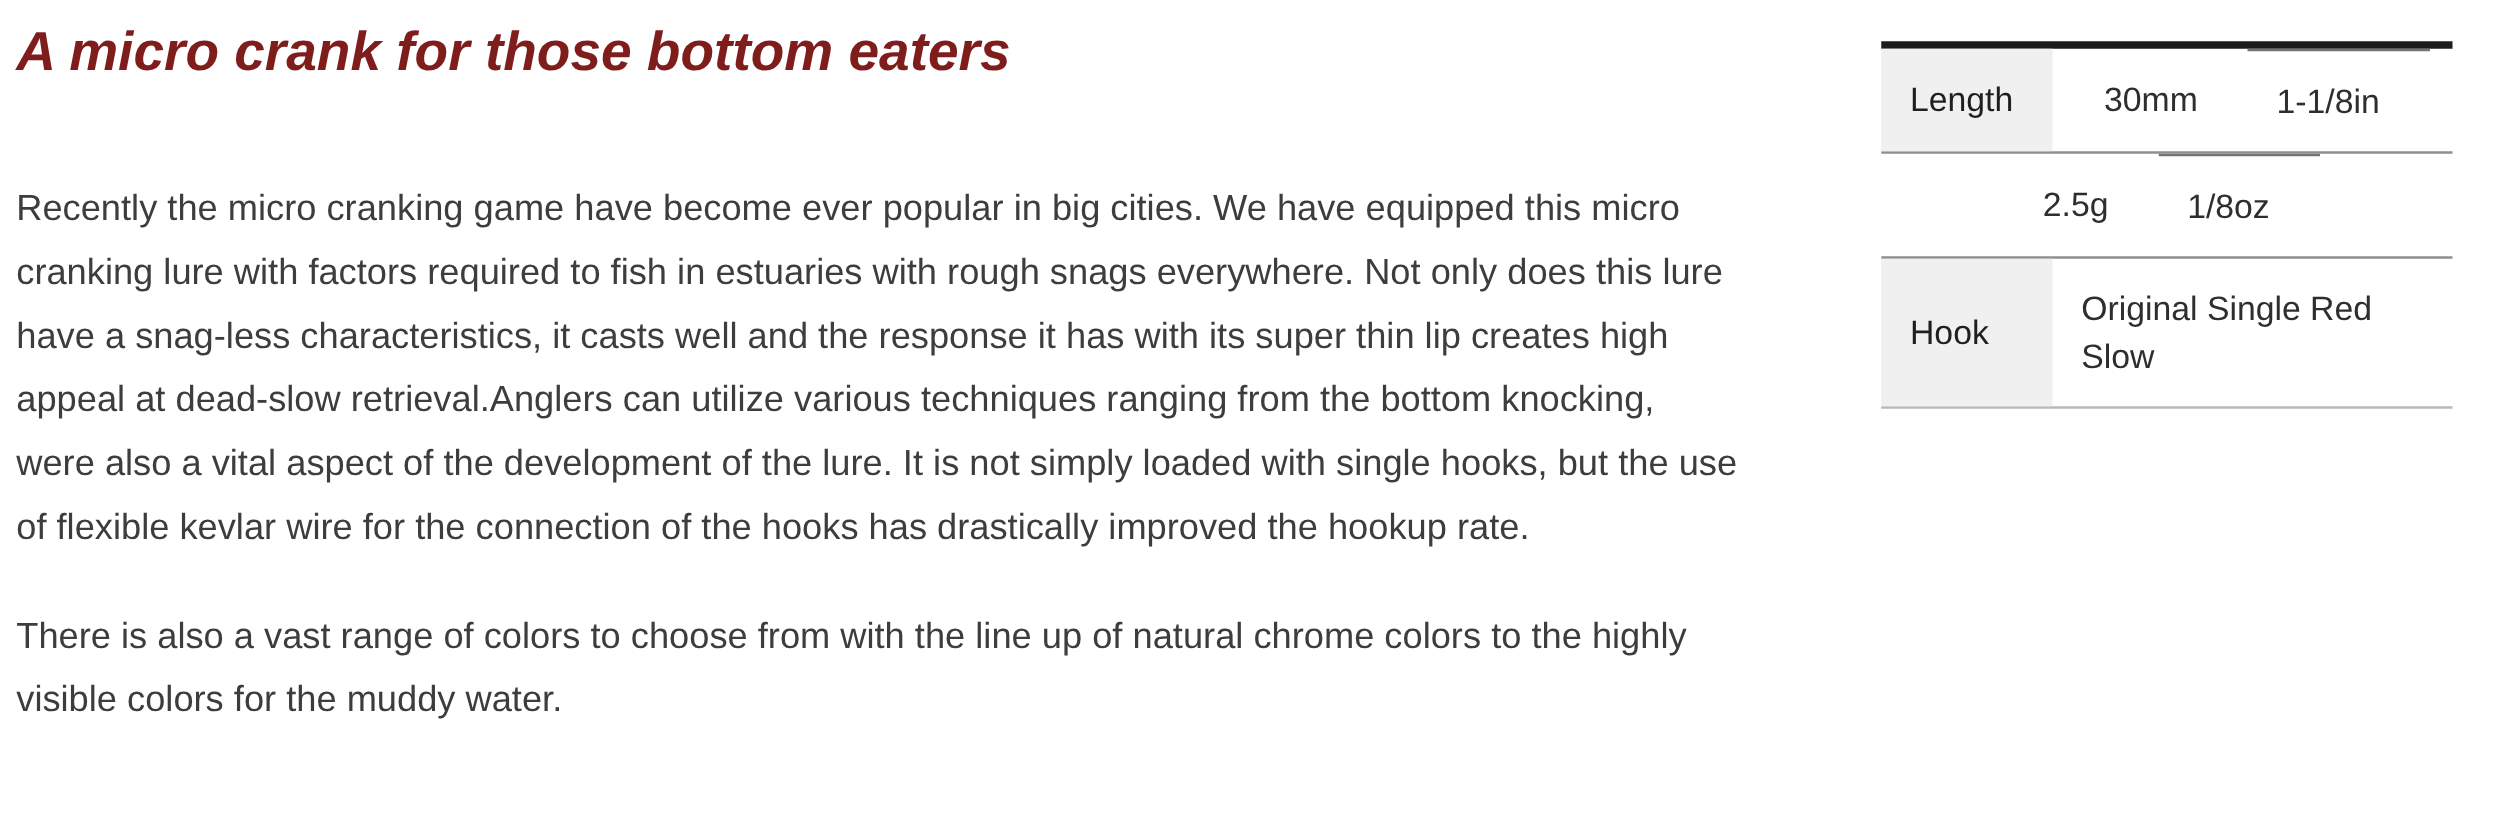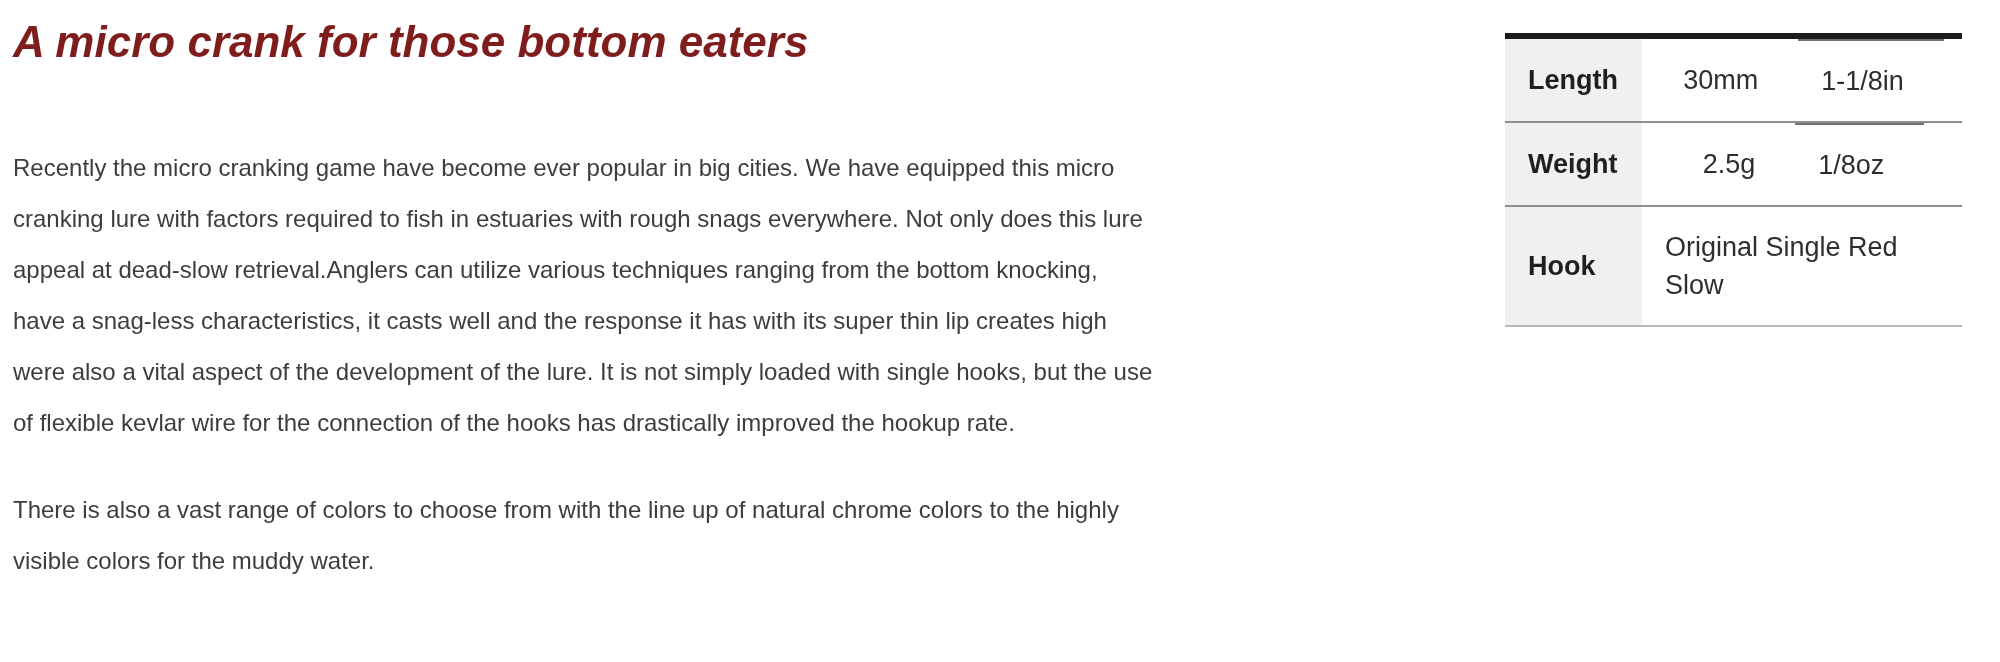--- a/index.html
+++ b/index.html
@@ -15,38 +15,38 @@
   .content { position:absolute; left:13px; top:0; width:1492px; }
   .heading {
     margin-top:16px;
     font-size:44px; line-height:52px;
     font-weight:bold; font-style:italic;
     color:#7f1d1d;
   }
   .para { margin-top:74px; }
   .para2 { margin-top:36px; }
   .text-line {
-    font-size:24px; line-height:51px;
+    font-size:29px; line-height:51px;
     color:#3d3d3d;
     white-space:nowrap;
   }
 
   
   .spec-table {
     position:absolute; left:1505px; top:33px; width:457px;
     border-top:6px solid #1c1c1c;
     border-bottom:2px solid #b8b8b8;
   }
   .spec-group { display:flex; }
   .spec-group + .spec-group { border-top:2px solid #8f8f8f; }
   .spec-label {
     width:137px; background:#f0f0f0;
     display:flex; align-items:center;
     padding-left:23px;
-    font-size:27px; font-weight:bold; color:#1f1f1f;
+    font-size:27px; font-weight:normal; color:#1f1f1f;
   }
   .spec-values { flex:1; display:flex; flex-direction:row; justify-content:center; }
   .spec-value {
     display:flex; align-items:center;
     min-height:82px;
     padding:8px 40px 8px 23px;
     font-size:27px; line-height:38px; color:#2e2e2e;
   }
   .spec-value + .spec-value { border-top:2px solid #737373; }
   .spec-value.h-type { min-height:90px; }
@@ -56,22 +56,22 @@
 <body>
 
 <div class="page">
 
   <div class="content">
     <h1 class="heading">A micro crank for those bottom eaters</h1>
 
     <div class="para">
       <div class="text-line">Recently the micro cranking game have become ever popular in big cities. We have equipped this micro</div>
       <div class="text-line">cranking lure with factors required to fish in estuaries with rough snags everywhere. Not only does this lure</div>
+      <div class="text-line">have a snag-less characteristics, it casts well and the response it has with its super thin lip creates high</div>
       <div class="text-line">appeal at dead-slow retrieval.Anglers can utilize various techniques ranging from the bottom knocking,</div>
-      <div class="text-line">have a snag-less characteristics, it casts well and the response it has with its super thin lip creates high</div>
       <div class="text-line">were also a vital aspect of the development of the lure. It is not simply loaded with single hooks, but the use</div>
       <div class="text-line">of flexible kevlar wire for the connection of the hooks has drastically improved the hookup rate.</div>
     </div>
 
     <div class="para para2">
       <div class="text-line">There is also a vast range of colors to choose from with the line up of natural chrome colors to the highly</div>
       <div class="text-line">visible colors for the muddy water.</div>
     </div>
   </div>
 
@@ -79,21 +79,20 @@
 
     <div class="spec-group">
       <div class="spec-label">Length</div>
       <div class="spec-values">
         <div class="spec-value">30mm</div>
         <div class="spec-value">1-1/8in</div>
       </div>
     </div>
 
     <div class="spec-group">
-      <div class="spec-label">Weight</div>
       <div class="spec-values">
         <div class="spec-value">2.5g</div>
         <div class="spec-value">1/8oz</div>
       </div>
     </div>
 
 
     <div class="spec-group">
       <div class="spec-label">Hook</div>
       <div class="spec-values">

